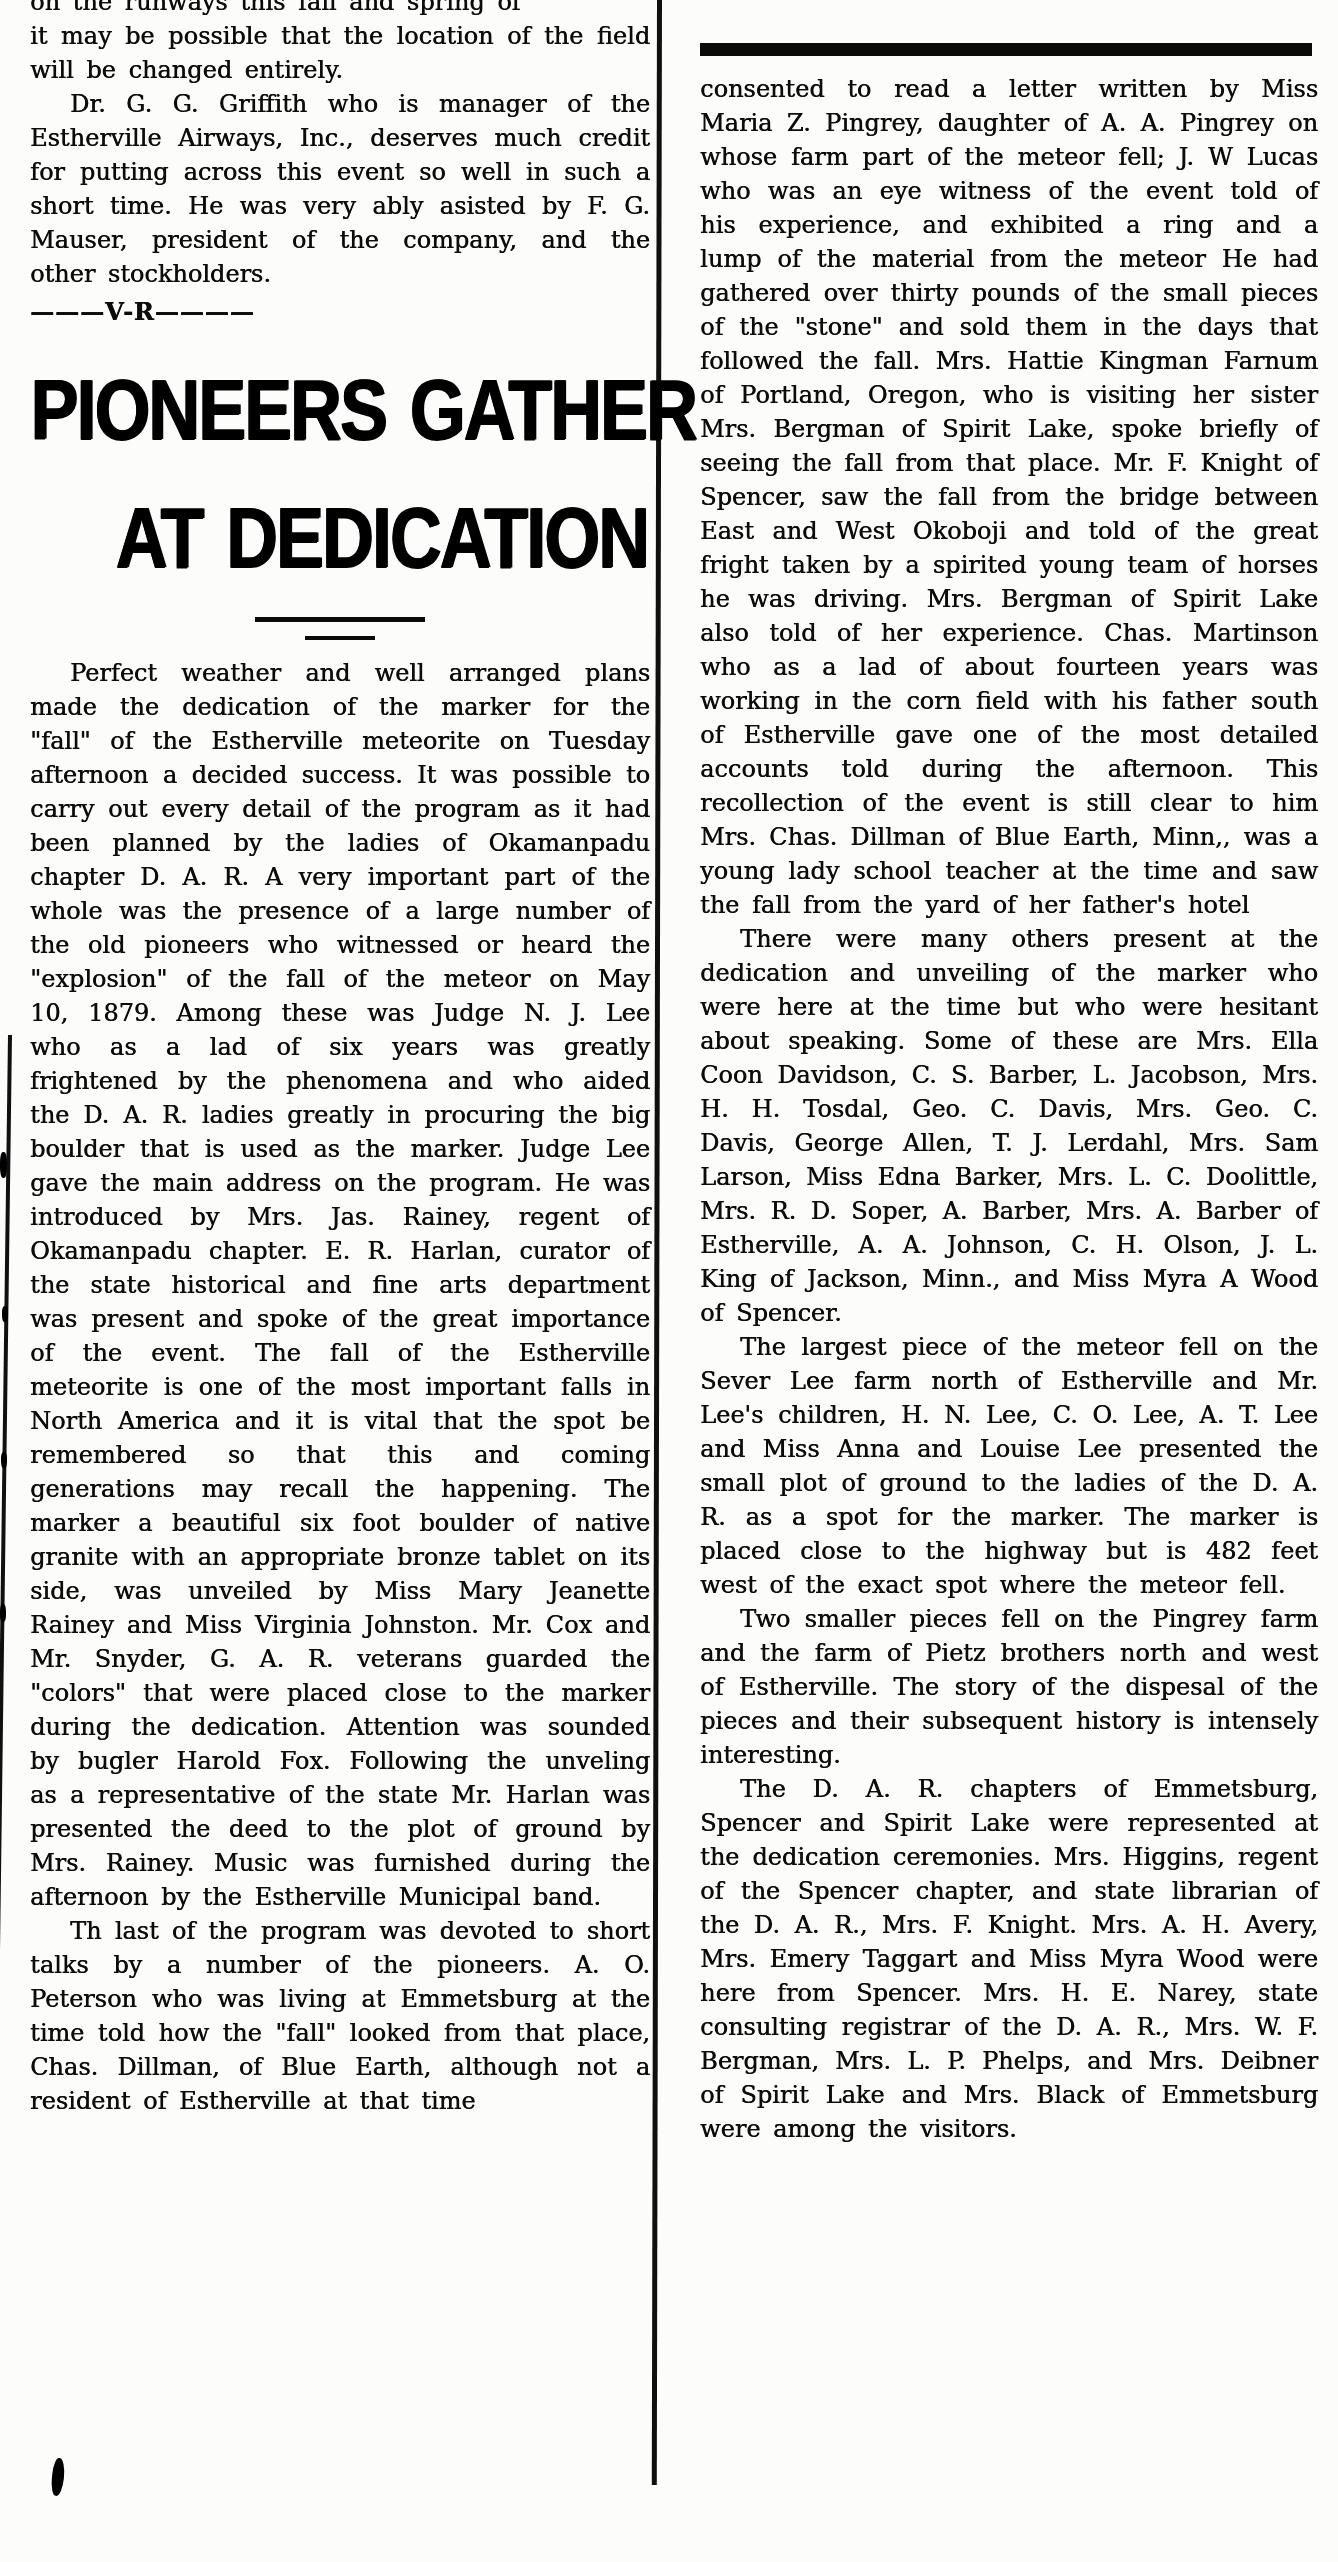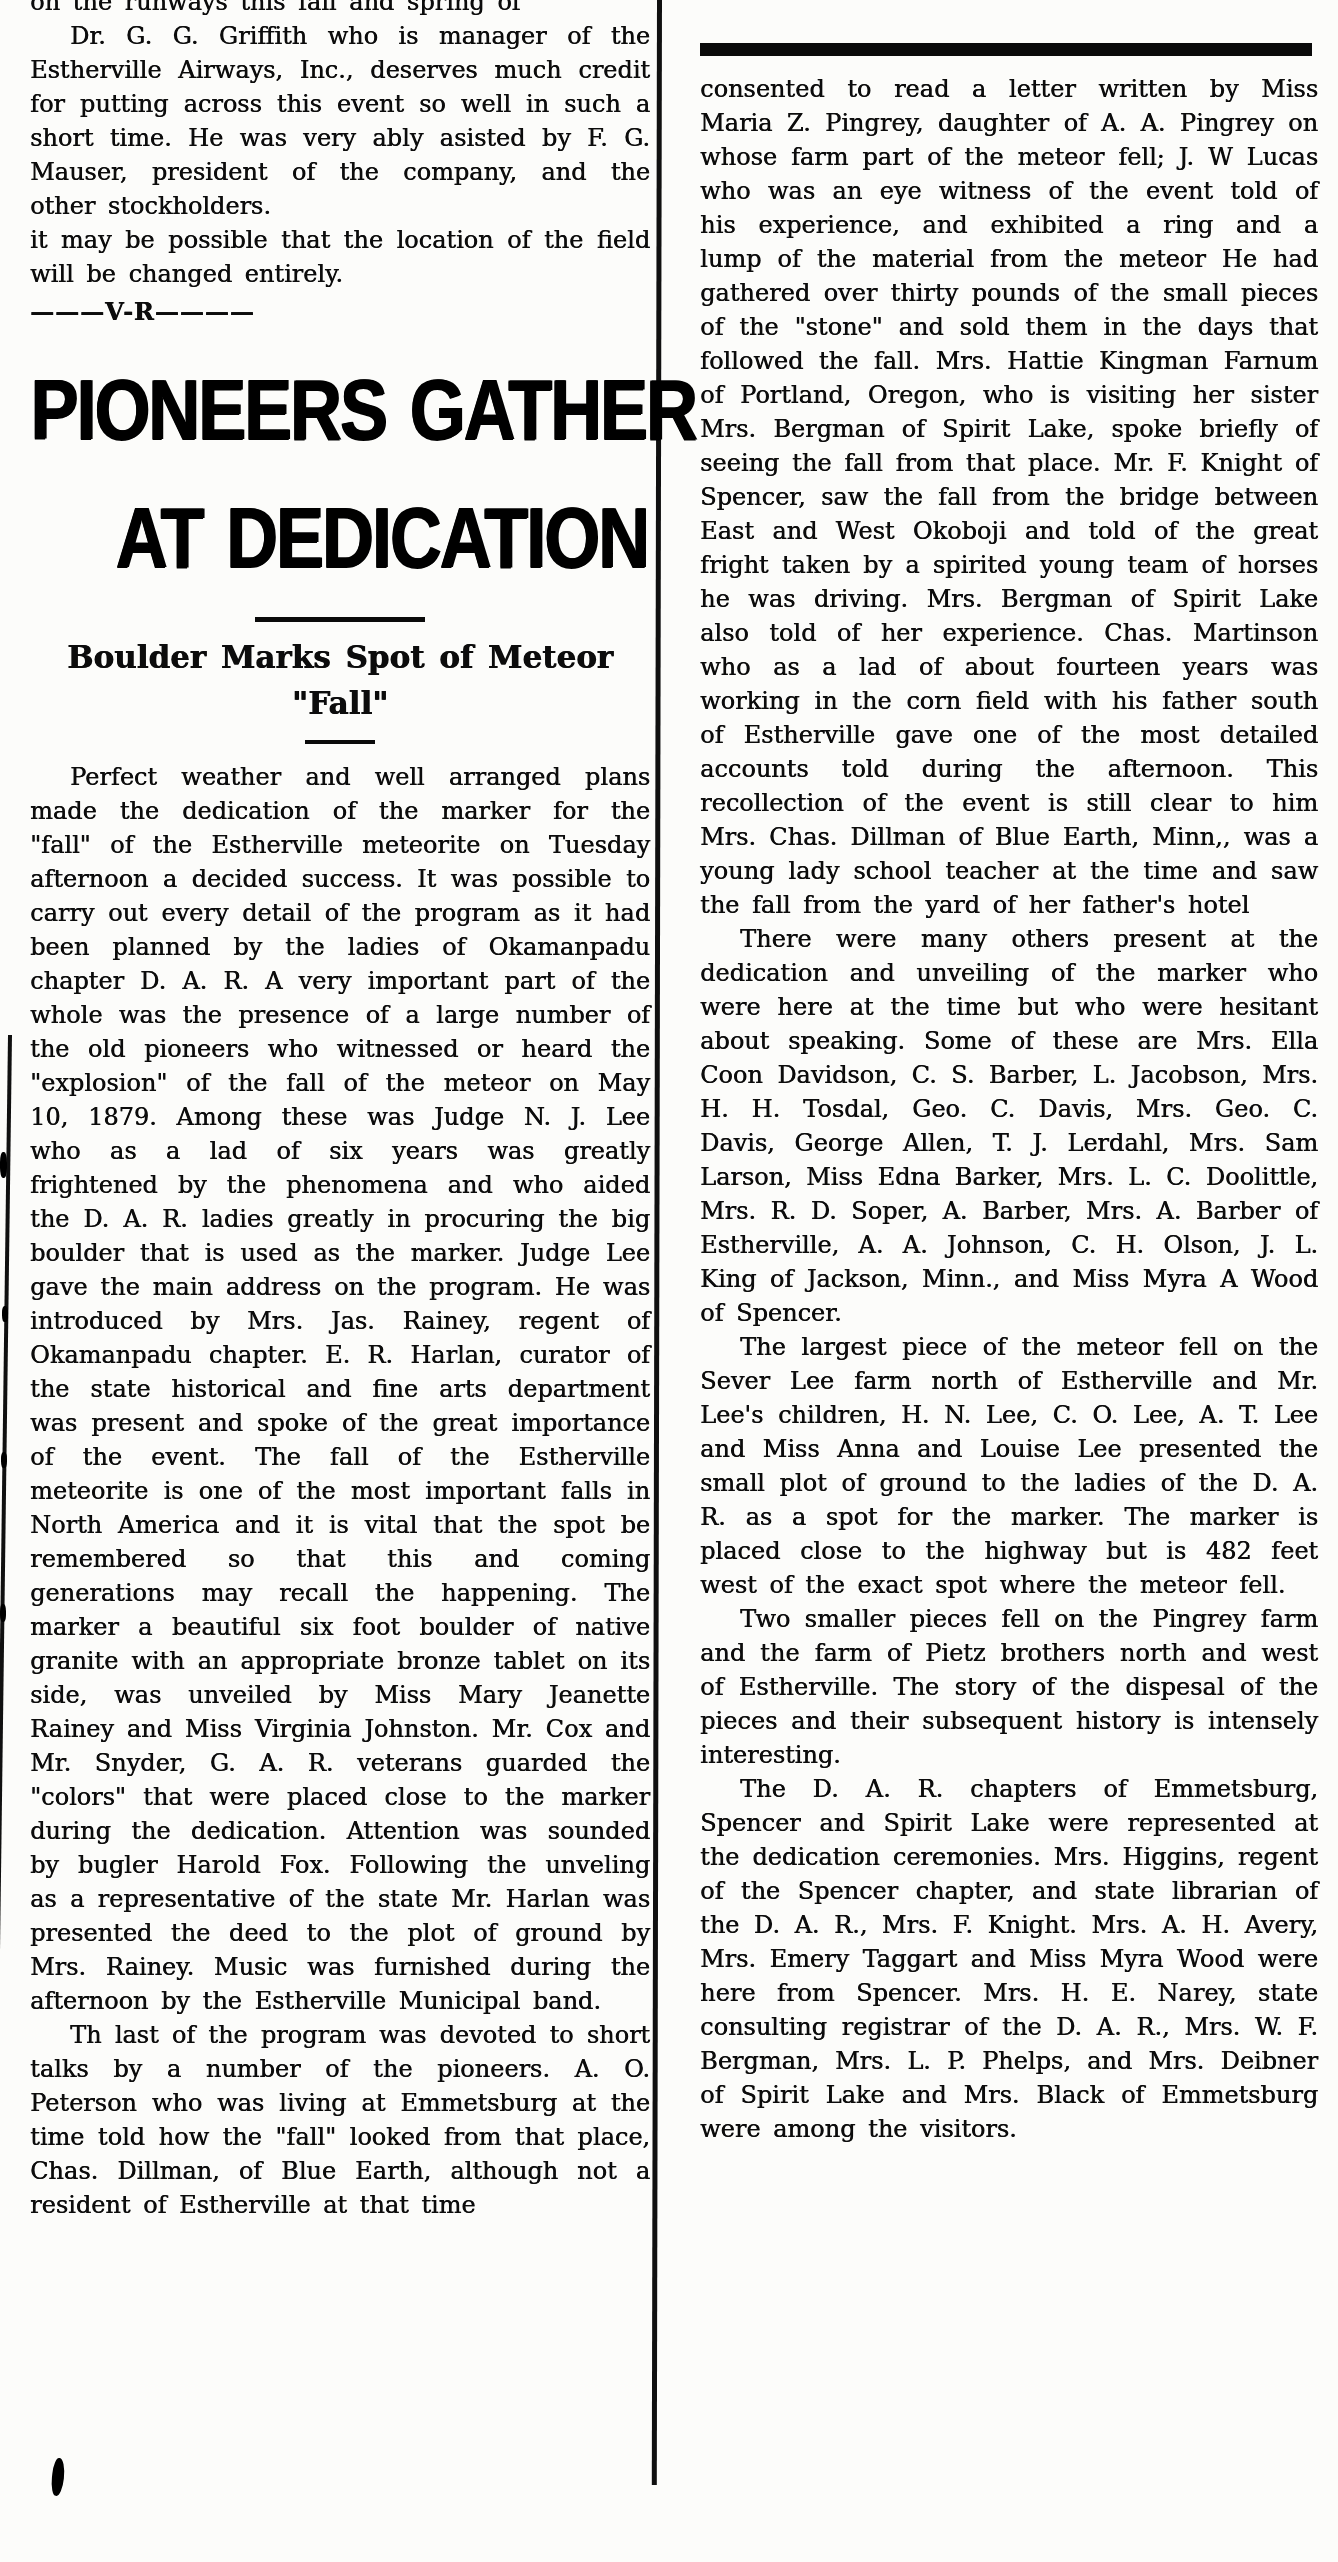--- a/index.html
+++ b/index.html
@@ -112,35 +112,31 @@
   <div class="rule-left"></div>
   <div class="rule-left-blob"></div>
   <div class="speck s1"></div>
   <div class="speck s2"></div>
   <div class="speck s3"></div>
   <div class="speck s4"></div>
   <div class="speck s5"></div>
 
   <div class="col col-left">
     <p class="para no-indent">on the runways this fall and spring of</p>
+    <p class="para no-indent">it may be possible that the location of the field will be changed entirely.</p>
     <p class="para">Dr. G. G. Griffith who is manager of the Estherville Airways, Inc., deserves much credit for putting across this event so well in such a short time. He was very ably asisted by F. G. Mauser, president of the company, and the other stockholders.</p>
-    <p class="para no-indent">it may be possible that the location of the field will be changed entirely.</p>
 
     <div class="vr-divider">———V-R————</div>
 
     <div class="headline">
       <div class="hl1">PIONEERS GATHER</div>
       <div class="hl2">AT DEDICATION</div>
     </div>
 
     <hr class="srule">
-    <div class="subhead">
-      <div>Boulder Marks Spot of Meteor</div>
-      <div>"Fall"</div>
-    </div>
     <hr class="srule bottom">
 
     <p class="para">Perfect weather and well arranged plans made the dedication of the marker for the "fall" of the Estherville meteorite on Tuesday afternoon a decided success. It was possible to carry out every detail of the program as it had been planned by the ladies of Okamanpadu chapter D. A. R.  A very important part of the whole was the presence of a large number of the old pioneers who witnessed or heard the "explosion" of the fall of the meteor on May 10, 1879.  Among these was Judge N. J. Lee who as a lad of six years was greatly frightened by the phenomena and who aided the D. A. R. ladies greatly in procuring the big boulder that is used as the marker.  Judge Lee gave the main address on the program.  He was introduced by Mrs. Jas. Rainey, regent of Okamanpadu chapter.  E. R. Harlan, curator of the state historical and fine arts department was present and spoke of the great importance of the event.  The fall of the Estherville meteorite is one of the most important falls in North America and it is vital that the spot be remembered so that this and coming generations may recall the happening.  The marker a beautiful six foot boulder of native granite with an appropriate bronze tablet on its side, was unveiled by Miss Mary Jeanette Rainey and Miss Virginia Johnston.  Mr. Cox and Mr. Snyder, G. A. R. veterans guarded the "colors" that were placed close to the marker during the dedication.  Attention was sounded by bugler Harold Fox.  Following the unveling as a representative of the state Mr. Harlan was presented the deed to the plot of ground by Mrs. Rainey.  Music was furnished during the afternoon by the Estherville Municipal band.</p>
       <p class="para">Th last of the program was devoted to short talks by a number of the pioneers.  A. O. Peterson who was living at Emmetsburg at the time told how the "fall" looked from that place, Chas. Dillman, of Blue Earth, although not a resident of Estherville at that time</p>
   </div>
 
   <div class="col col-right">
     <div class="cut-bar"></div>
     <p class="para no-indent first-right">consented to read a letter written by Miss Maria Z. Pingrey, daughter of A. A. Pingrey on whose farm part of the meteor fell; J. W Lucas who was an eye witness of the event told of his experience, and exhibited a ring and a lump of the material from the meteor  He had gathered over thirty pounds of the small pieces of the "stone" and sold them in the days that followed the fall.  Mrs. Hattie Kingman Farnum of Portland, Oregon, who is visiting her sister Mrs. Bergman of Spirit Lake, spoke briefly of seeing the fall from that place.  Mr. F. Knight of Spencer, saw the fall from the bridge between East and West Okoboji and told of the great fright taken by a spirited young team of horses he was driving.  Mrs. Bergman of Spirit Lake also told of her experience.  Chas. Martinson who as a lad of about fourteen years was working in the corn field with his father south of Estherville gave one of the most detailed accounts told during the afternoon.  This recollection of the event is still clear to him  Mrs. Chas. Dillman of Blue Earth, Minn,, was a young lady school teacher at the time and saw the fall from the yard of her father's hotel</p>
       <p class="para first-right">There were many others present at the dedication and unveiling of the marker who were here at the time but who were hesitant about speaking. Some of these are Mrs. Ella Coon Davidson, C. S. Barber, L. Jacobson, Mrs. H. H. Tosdal, Geo. C. Davis, Mrs. Geo. C. Davis, George Allen, T. J. Lerdahl, Mrs. Sam Larson, Miss Edna Barker, Mrs. L. C. Doolittle, Mrs. R. D. Soper, A. Barber, Mrs. A. Barber of Estherville, A. A. Johnson, C. H. Olson, J. L. King of Jackson, Minn., and Miss Myra A Wood of Spencer.</p>

